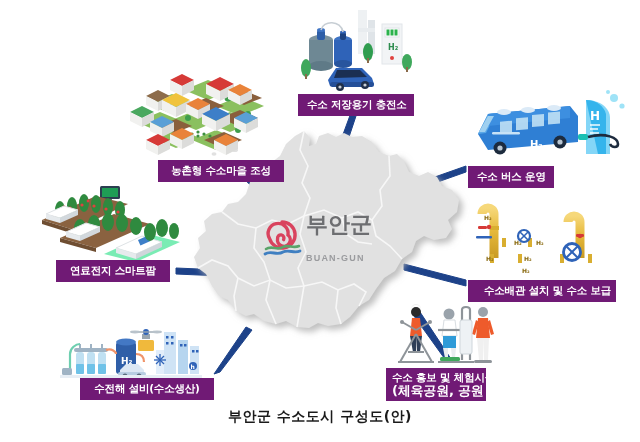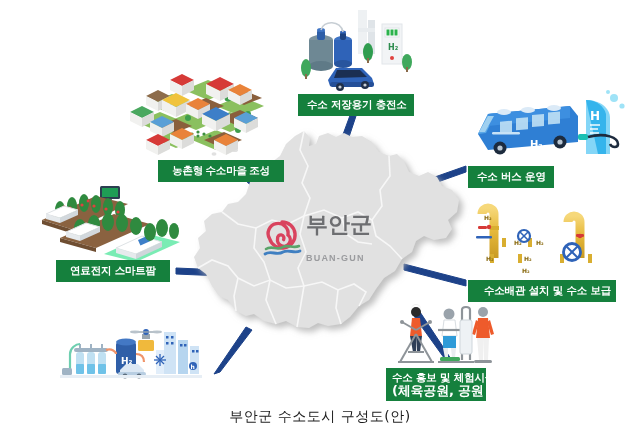--- a/index.html
+++ b/index.html
@@ -30,21 +30,21 @@
     font-size:9px;font-weight:700;color:#9a9b9e;letter-spacing:1.2px;
     line-height:11px;margin-top:15px;white-space:nowrap;
   }
 
   
   .lines{position:absolute;left:0;top:0;width:640px;height:442px;pointer-events:none;}
 
   
   .label{
     position:absolute;
-    background:#15803d;
+    background:#701a75;
     color:#ffffff;
     font-family:"DejaVu Sans","Liberation Sans",sans-serif;
     font-size:10.5px;
     font-weight:700;
     text-align:center;
     line-height:13px;
     padding:4px 9px 5px 9px;
     white-space:nowrap;
     box-sizing:border-box;
     letter-spacing:-0.2px;
@@ -52,21 +52,21 @@
   .label .l2{display:block;font-size:13px;font-weight:700;}
 
   
   .art{position:absolute;}
   .art svg{display:block;}
 
   
   .caption{
     position:absolute;left:0;top:408px;width:640px;text-align:center;
     font-family:"DejaVu Sans","Liberation Sans",sans-serif;
-    font-size:14px;font-weight:400;color:#1a1a1a;letter-spacing:0.5px;
+    font-size:14px;font-weight:700;color:#1a1a1a;letter-spacing:0.5px;
   }
 </style>
 </head>
 <body>
 
 <div id="stage">
 
   <svg class="lines" viewBox="0 0 640 442">
     <g stroke="#1d4289" fill="#1d4289">
 
@@ -641,28 +641,31 @@
         <circle cx="148" cy="18" r="2.6" fill="#9fe3f7"></circle>
         <circle cx="134" cy="4" r="2" fill="#9fe3f7"></circle>
       </g>
     </svg>
   </div>
 
   <div class="label" style="left:298px;top:94px;width:116px;">
     <span>수소 저장용기 충전소</span>
   </div>
 
-  <div class="label" style="left:158px;top:160px;width:126px;font-family:Liberation Serif, serif;">
+  <div class="label" style="left:158px;top:160px;width:126px;">
     <span>농촌형 수소마을 조성</span>
   </div>
 
   <div class="label" style="left:56px;top:260px;width:114px;">
     <span>연료전지 스마트팜</span>
   </div>
 
+  <div class="label" style="left:80px;top:378px;width:134px;">
+    <span>수전해 설비(수소생산)</span>
+  </div>
 
   <div class="label" style="left:386px;top:368px;width:100px;padding:3px 6px 4px 6px;">
     <span>수소 홍보 및 체험시설</span>
     <span class="l2">(체육공원, 공원 등)</span>
   </div>
 
   <div class="label" style="left:468px;top:280px;width:148px;padding-left:16px;">
     <span>수소배관 설치 및 수소 보급</span>
   </div>
 

